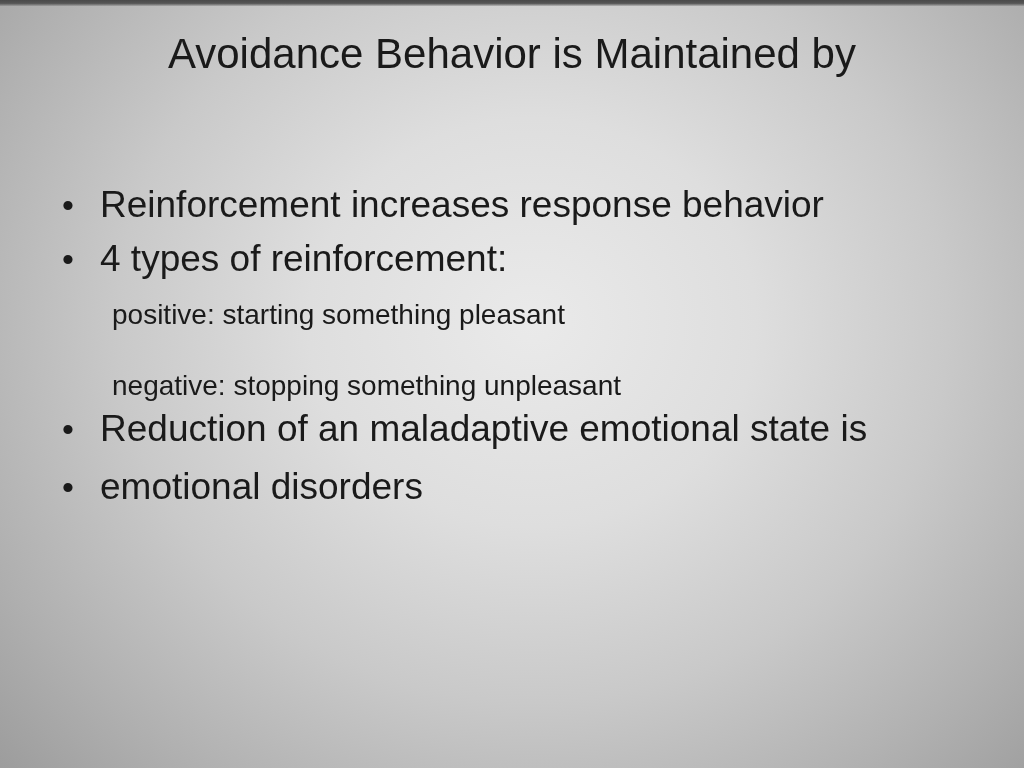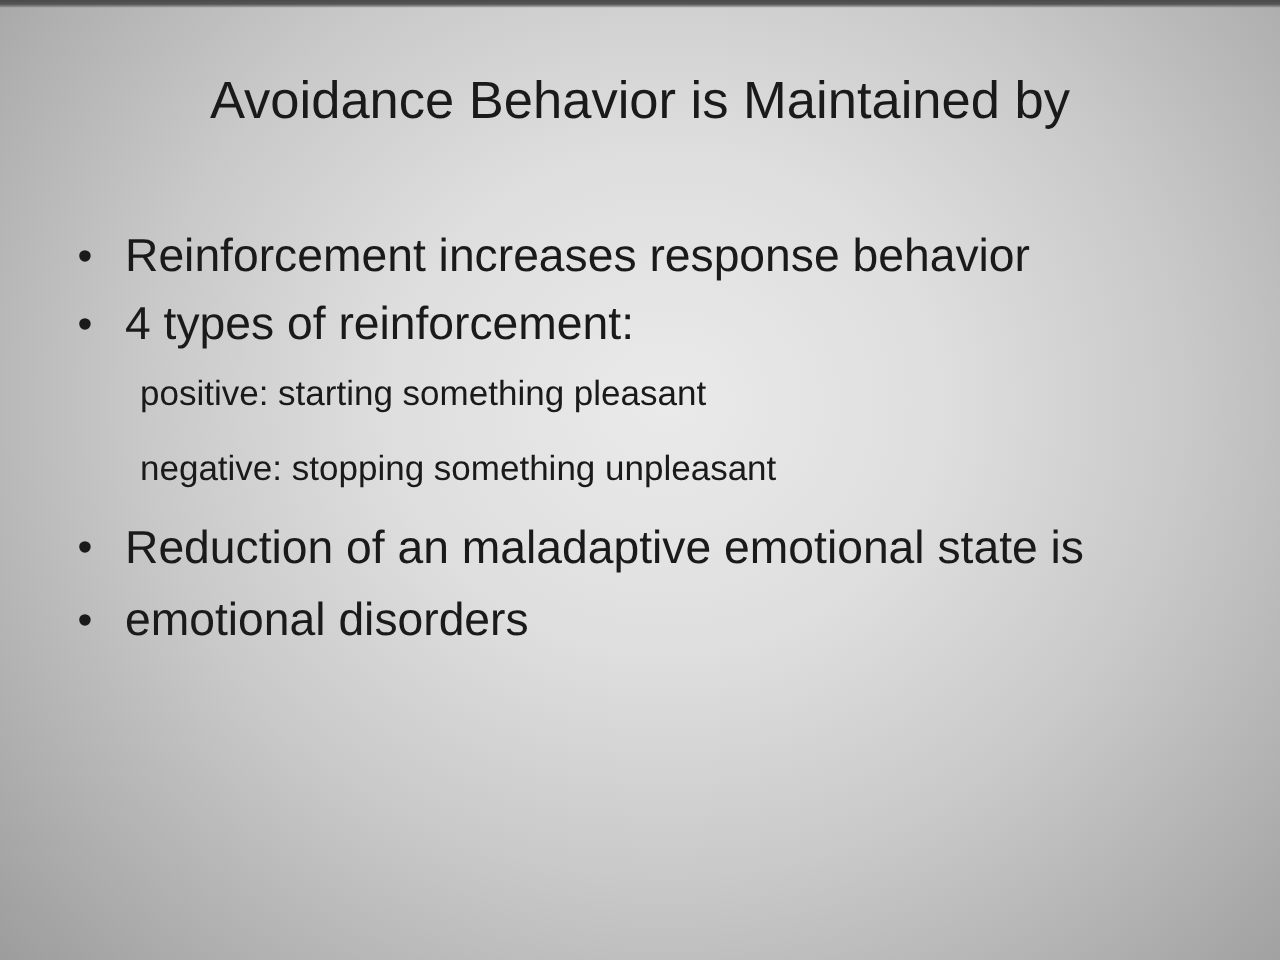--- a/index.html
+++ b/index.html
@@ -28,21 +28,21 @@
     position: absolute;
     top: 0; left: 0; right: 0;
     height: 6px;
     background: linear-gradient(to bottom,
       #4a4a4a 0%,
       #555555 55%,
       rgba(110,110,110,0.25) 100%);
   }
   .title {
     position: absolute;
-    top: 53px;
+    top: 27px;
     left: 0;
     width: 100%;
     text-align: center;
     color: #1a1a1a;
     font-size: 42px;
     line-height: 54px;
     font-weight: 400;
   }
   .title div { white-space: nowrap; }
 
@@ -70,22 +70,22 @@
 
   .sub-item {
     margin-left: 50px;
     font-size: 28px;
     line-height: 30px;
   }
   .sub-item div { white-space: nowrap; }
 
   .mb14 { margin-bottom: 14px; }
   .mb21 { margin-bottom: 21px; }
-  .mb23 { margin-bottom: 30px; }
-  .mb22 { margin-bottom: 28px; }
+  .mb23 { margin-bottom: 41px; }
+  .mb22 { margin-bottom: 8px; }
   .mb18 { margin-bottom: 18px; }
 </style>
 </head>
 <body>
 
 <div class="slide">
 
   <div class="top-strip"></div>
 
   <div class="title">

